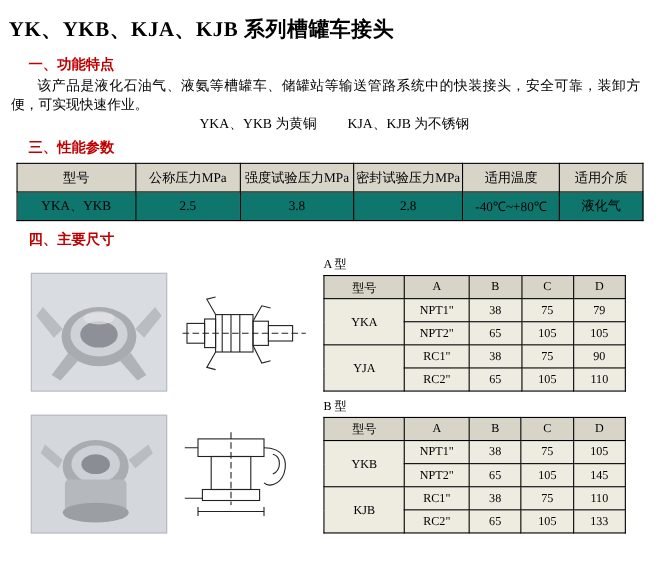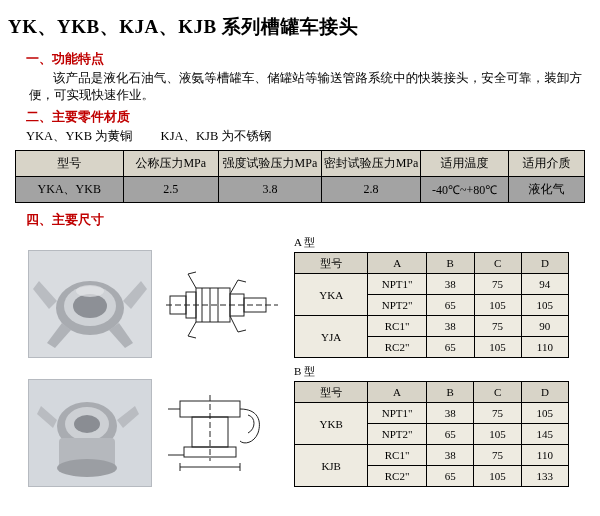--- a/index.html
+++ b/index.html
@@ -33,28 +33,29 @@
   .section-head {
     color: #c00000;
     font-weight: bold;
     font-size: 13px;
     margin: 4px 0 2px 18px;
     font-family: Liberation Sans, sans-serif;
   }
   .para {
     font-size: 12.5px;
     line-height: 17px;
-    margin: 0 10px 0 21px;
+    margin: 0 10px 0 2px;
     text-indent: 24px;
     text-align: justify;
   }
   .plain-line {
     font-size: 12.5px;
     line-height: 17px;
     margin: 0 10px 0 18px;
+    text-align: center;
   }
   .plain-line .gap {
     display: inline-block;
     width: 28px;
   }
   
   table {
     border-collapse: collapse;
     font-family: "Liberation Serif", serif;
     border-radius: 10px;
@@ -67,21 +68,21 @@
   .perf-table th, .perf-table td {
     border: 1px solid #000;
     text-align: center;
     height: 23px;
     font-weight: normal;
   }
   .perf-table thead th {
     background: #d8d4c8;
   }
   .perf-table tbody td {
-    background: #a3a3a3;
+    background: #0f766e;
   }
   .perf-table .col-model { width: 108px; }
   .perf-table .col-a { width: 96px; }
   .perf-table .col-b { width: 104px; }
   .perf-table .col-c { width: 100px; }
   .perf-table .col-d { width: 86px; }
   .perf-table .col-e { width: 76px; }
   .spaced {
     letter-spacing: 4px;
   }
@@ -147,25 +148,25 @@
 </head>
 <body>
 
 <div class="page">
 
   <div class="title">YK、YKB、KJA、KJB 系列槽罐车接头</div>
 
   <div class="section-head">一、功能特点</div>
   <div class="para">该产品是液化石油气、液氨等槽罐车、储罐站等输送管路系统中的快装接头，安全可靠，装卸方便，可实现快速作业。</div>
 
-  <div class="section-head">二、主要零件材质</div>
   <div class="plain-line">
     <span>YKA、YKB 为黄铜</span><span class="gap"></span><span>KJA、KJB 为不锈钢</span>
   </div>
 
+  <div class="section-head">三、性能参数</div>
 
   <table class="perf-table">
     <thead>
       <tr>
         <th class="col-model">型号</th>
         <th class="col-a">公称压力MPa</th>
         <th class="col-b">强度试验压力MPa</th>
         <th class="col-c">密封试验压力MPa</th>
         <th class="col-d">适用温度</th>
         <th class="col-e">适用介质</th>
@@ -234,21 +235,21 @@
               <th class="c-c">C</th>
               <th class="c-d">D</th>
             </tr>
           </thead>
           <tbody>
             <tr>
               <td rowspan="2">YKA</td>
               <td>NPT1"</td>
               <td>38</td>
               <td>75</td>
-              <td>94</td>
+              <td>79</td>
             </tr>
             <tr>
               <td>NPT2"</td>
               <td>65</td>
               <td>105</td>
               <td>105</td>
             </tr>
             <tr>
               <td rowspan="2">YJA</td>
               <td>RC1"</td>

